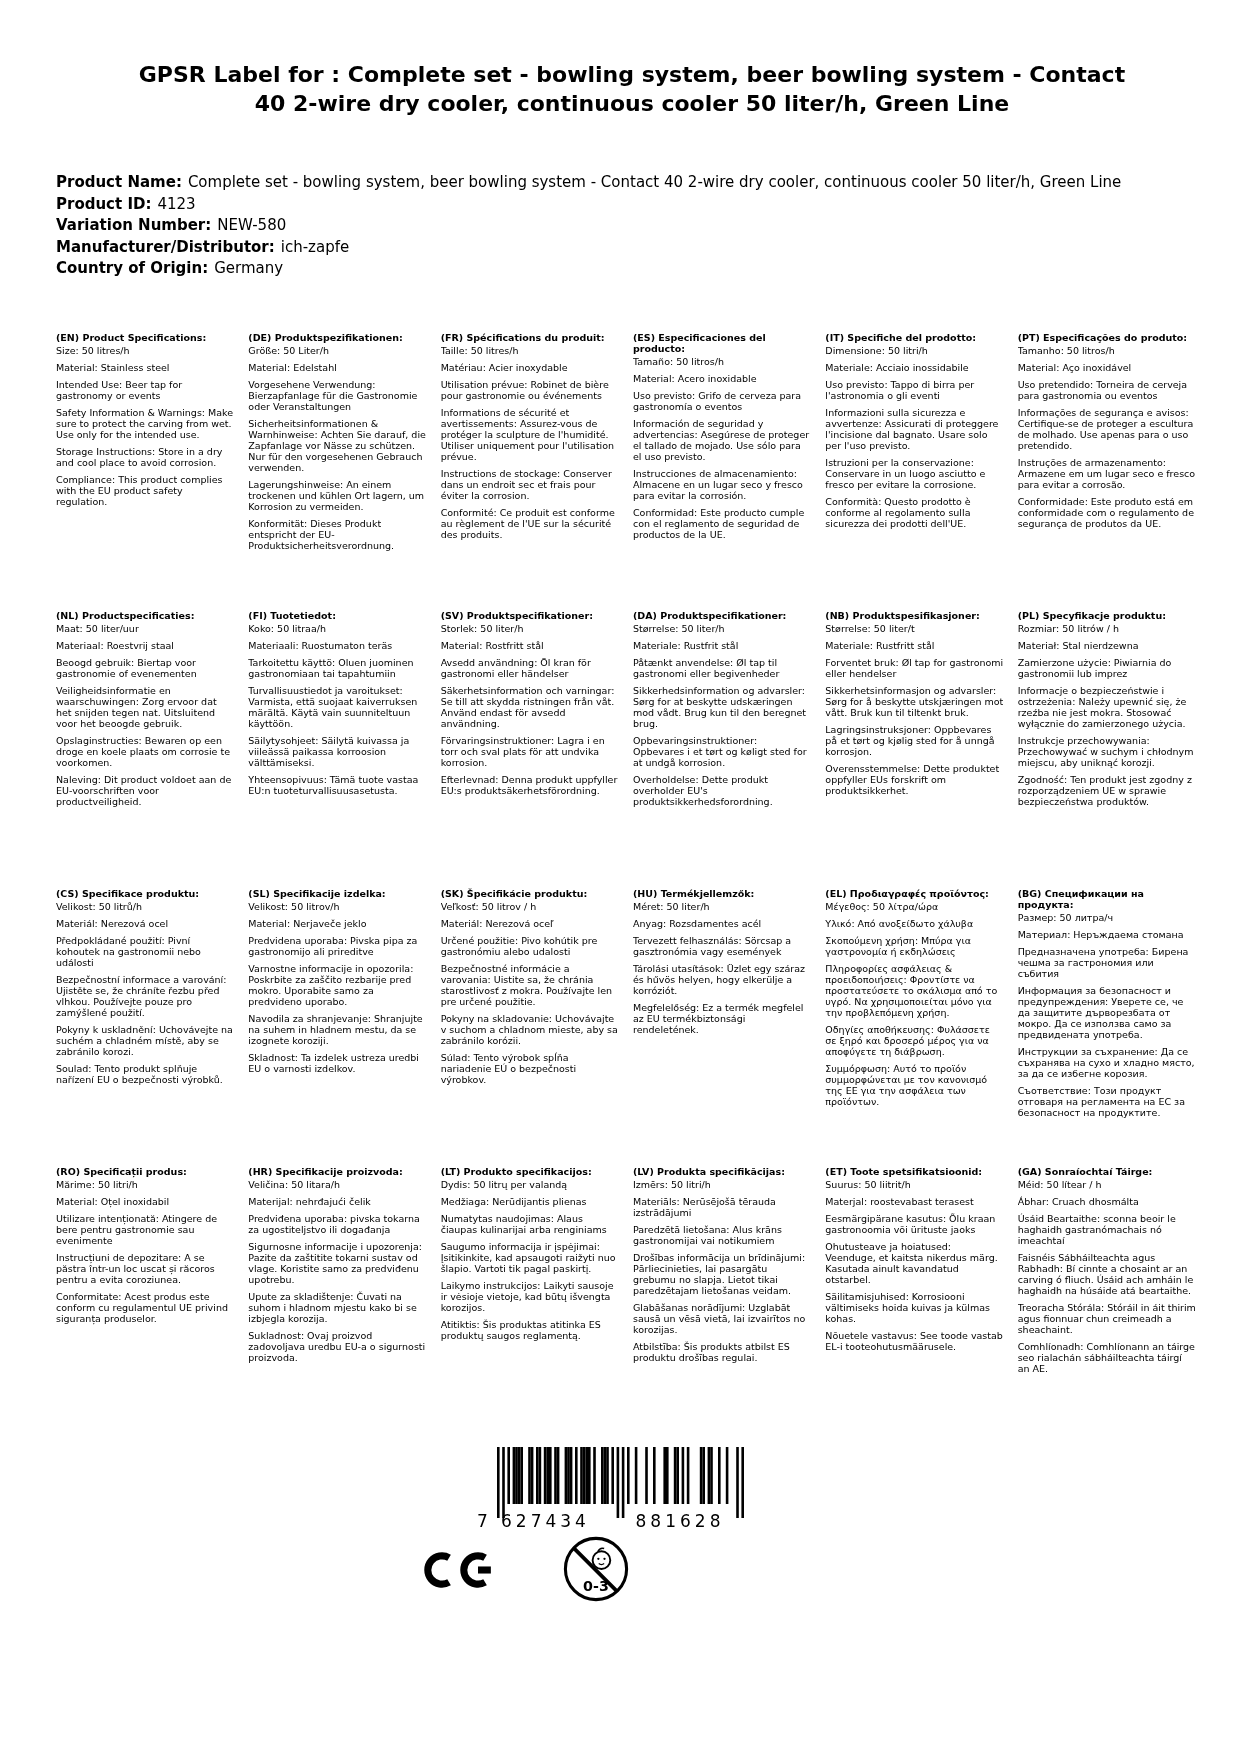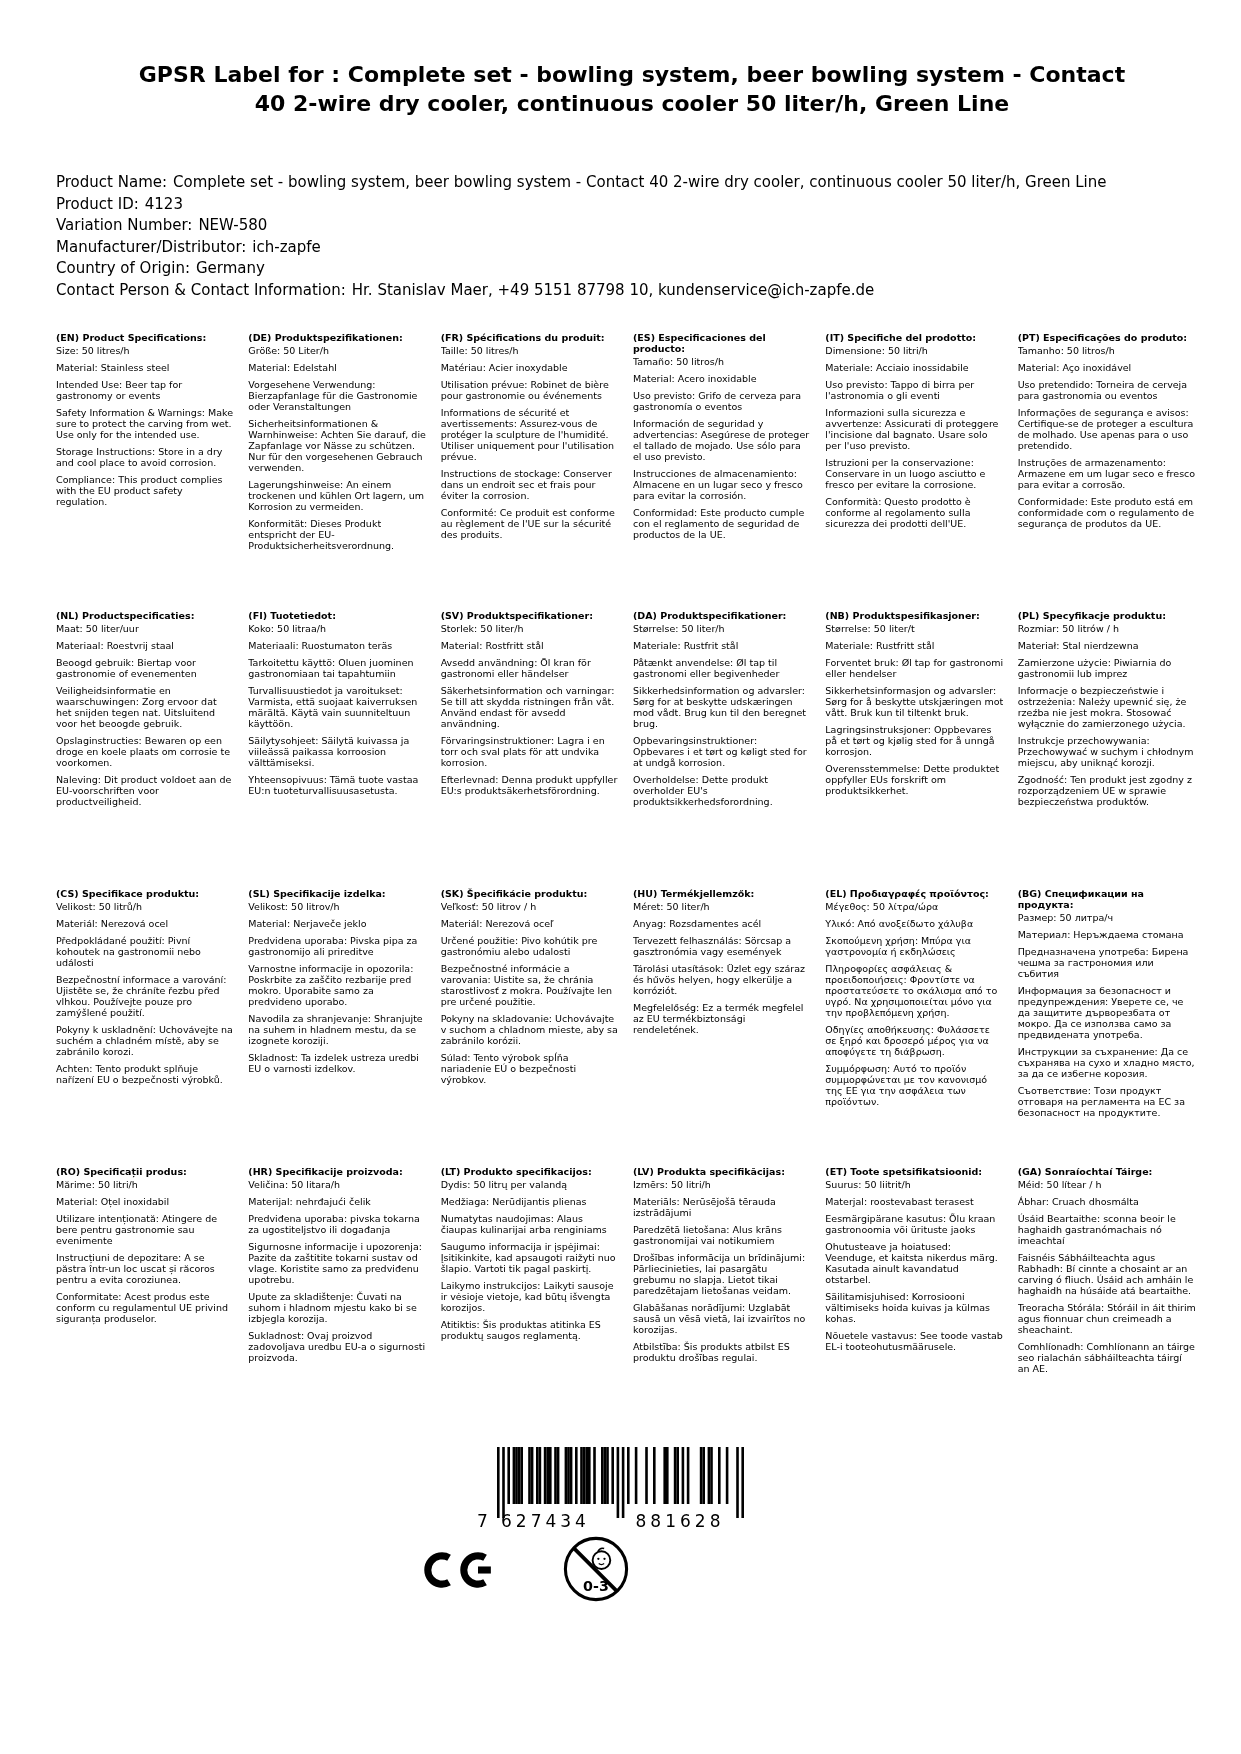--- a/index.html
+++ b/index.html
@@ -27,21 +27,21 @@
   }
   .product-info {
     position: absolute;
     top: 172px;
     left: 56px;
     width: 1160px;
     font-size: 15px;
     line-height: 21.5px;
   }
   .pi-row { white-space: nowrap; }
-  .pi-label { font-weight: normal; margin-right: 6px; }
+  .pi-label { font-weight: bold; margin-right: 6px; }
   .lang-grid {
     position: absolute;
     top: 332px;
     left: 56px;
     width: 1140px;
     display: grid;
     grid-template-columns: repeat(6, 1fr);
     grid-template-rows: repeat(4, 278px);
     column-gap: 14px;
   }
@@ -79,23 +79,20 @@
     </div>
     <div class="pi-row">
       <span class="pi-label">Variation Number:</span><span class="pi-value">NEW-580</span>
     </div>
     <div class="pi-row">
       <span class="pi-label">Manufacturer/Distributor:</span><span class="pi-value">ich-zapfe</span>
     </div>
     <div class="pi-row">
       <span class="pi-label">Country of Origin:</span><span class="pi-value">Germany</span>
     </div>
-    <div class="pi-row">
-      <span class="pi-label">Contact Person &amp; Contact Information:</span><span class="pi-value">Hr. Stanislav Maer, +49 5151 87798 10, kundenservice@ich-zapfe.de</span>
-    </div>
   </div>
 
   <div class="lang-grid">
       <div class="lang-block">
         <div class="lang-heading">(EN) Product Specifications:</div>
         <p>Size: 50 litres/h</p>
         <p>Material: Stainless steel</p>
         <p>Intended Use: Beer tap for gastronomy or events</p>
         <p>Safety Information &amp; Warnings: Make sure to protect the carving from wet. Use only for the intended use.</p>
         <p>Storage Instructions: Store in a dry and cool place to avoid corrosion.</p>
@@ -200,21 +197,21 @@
         <p>Instrukcje przechowywania: Przechowywać w suchym i chłodnym miejscu, aby uniknąć korozji.</p>
         <p>Zgodność: Ten produkt jest zgodny z rozporządzeniem UE w sprawie bezpieczeństwa produktów.</p>
       </div>
       <div class="lang-block">
         <div class="lang-heading">(CS) Specifikace produktu:</div>
         <p>Velikost: 50 litrů/h</p>
         <p>Materiál: Nerezová ocel</p>
         <p>Předpokládané použití: Pivní kohoutek na gastronomii nebo události</p>
         <p>Bezpečnostní informace a varování: Ujistěte se, že chráníte řezbu před vlhkou. Používejte pouze pro zamýšlené použití.</p>
         <p>Pokyny k uskladnění: Uchovávejte na suchém a chladném místě, aby se zabránilo korozi.</p>
-        <p>Achten: Tento produkt splňuje nařízení EU o bezpečnosti výrobků.</p>
+        <p>Soulad: Tento produkt splňuje nařízení EU o bezpečnosti výrobků.</p>
       </div>
       <div class="lang-block">
         <div class="lang-heading">(SL) Specifikacije izdelka:</div>
         <p>Velikost: 50 litrov/h</p>
         <p>Material: Nerjaveče jeklo</p>
         <p>Predvidena uporaba: Pivska pipa za gastronomijo ali prireditve</p>
         <p>Varnostne informacije in opozorila: Poskrbite za zaščito rezbarije pred mokro. Uporabite samo za predvideno uporabo.</p>
         <p>Navodila za shranjevanje: Shranjujte na suhem in hladnem mestu, da se izognete koroziji.</p>
         <p>Skladnost: Ta izdelek ustreza uredbi EU o varnosti izdelkov.</p>
       </div>

